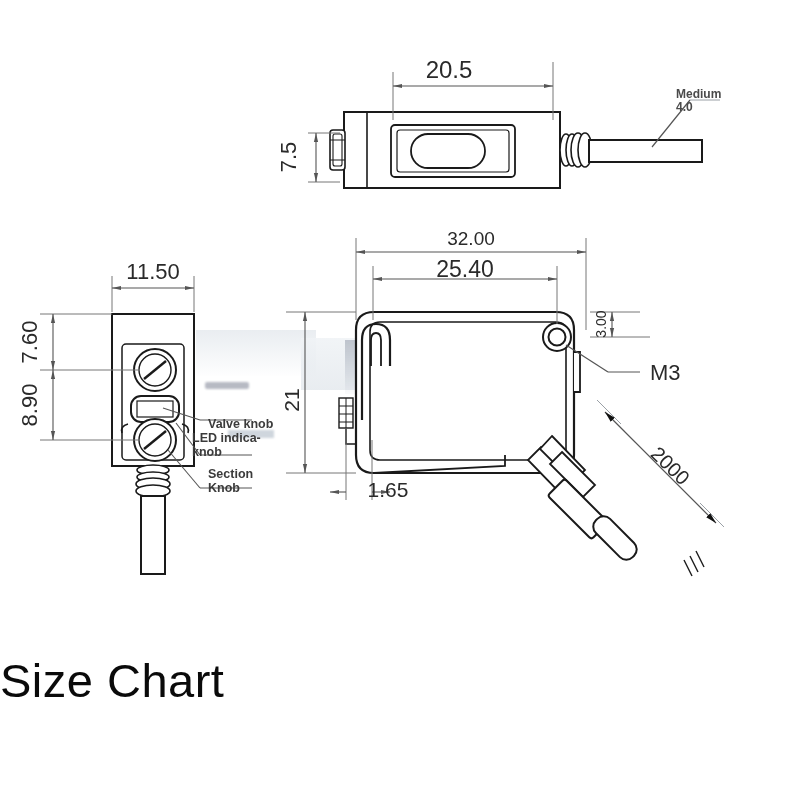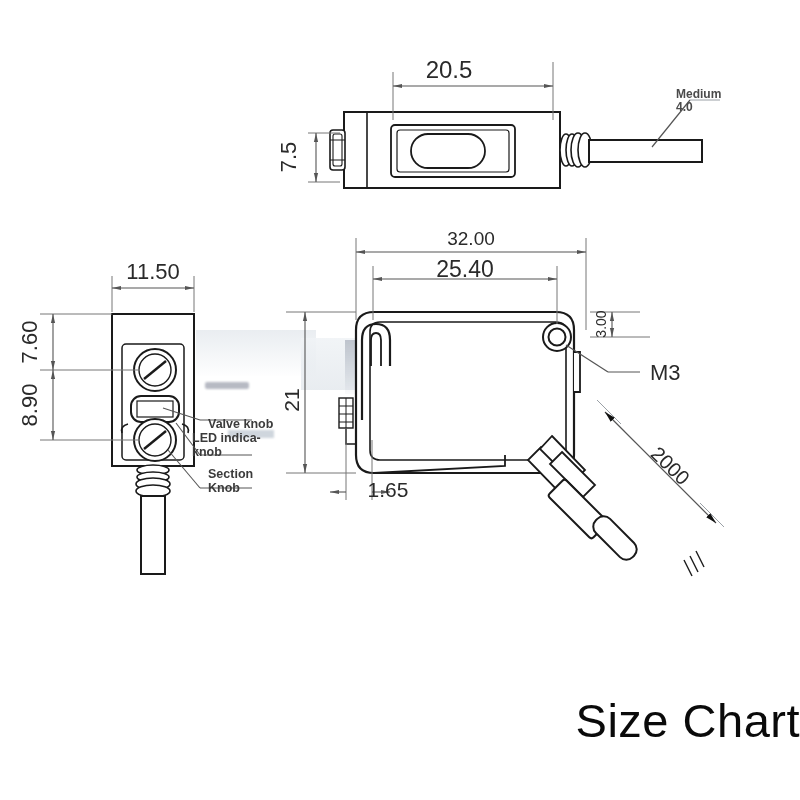--- a/index.html
+++ b/index.html
@@ -23,28 +23,27 @@
     left: 0;
     top: 0;
     width: 800px;
     height: 800px;
   }
   .title-text {
     position: absolute;
     left: 0;
     top: 655px;
     width: 800px;
-    text-align: right;
+    text-align: left;
     font-family: "Liberation Sans", sans-serif;
     font-size: 47px;
     font-weight: 400;
     color: #0a0a0a;
     letter-spacing: 0.5px;
     line-height: 1.1;
-    margin-top: 40px;
   }
   .ghost-sub {
     position: absolute;
     left: 0;
     top: 712px;
     width: 800px;
     text-align: center;
     font-family: "Liberation Sans", sans-serif;
     font-size: 15px;
     color: #f1f1f3;

